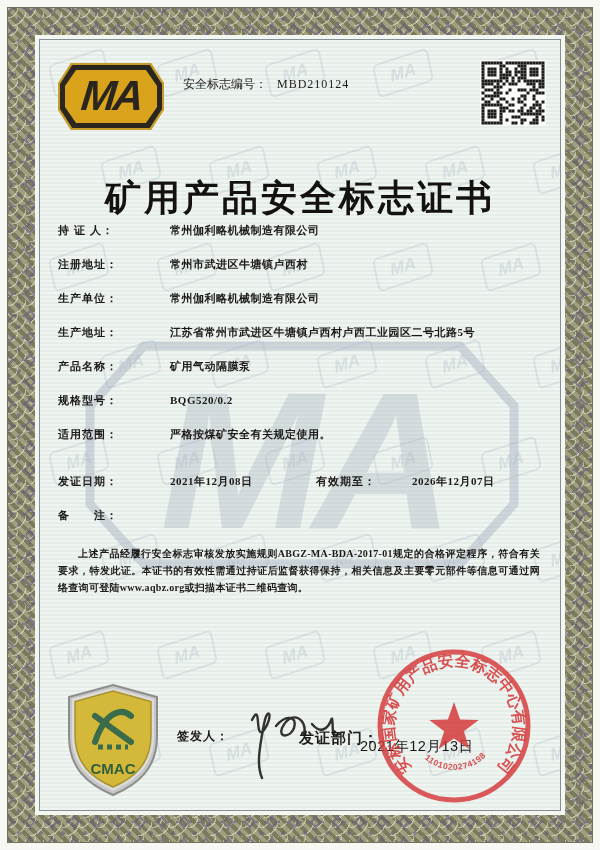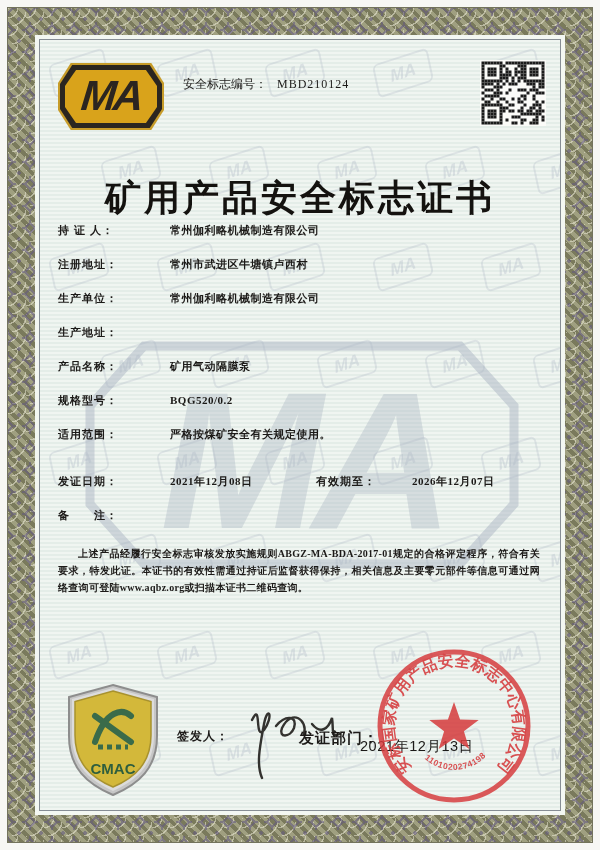--- a/index.html
+++ b/index.html
@@ -375,20 +375,21 @@
         <div class="row">
           <span class="lab">注册地址：</span>
           <span class="val">常州市武进区牛塘镇卢西村</span>
               </div>
         <div class="row">
           <span class="lab">生产单位：</span>
           <span class="val">常州伽利略机械制造有限公司</span>
               </div>
         <div class="row">
           <span class="lab">生产地址：</span>
+          <span class="val">江苏省常州市武进区牛塘镇卢西村卢西工业园区二号北路5号</span>
               </div>
         <div class="row">
           <span class="lab">产品名称：</span>
           <span class="val">矿用气动隔膜泵</span>
               </div>
         <div class="row">
           <span class="lab">规格型号：</span>
           <span class="val">BQG520/0.2</span>
               </div>
         <div class="row">

